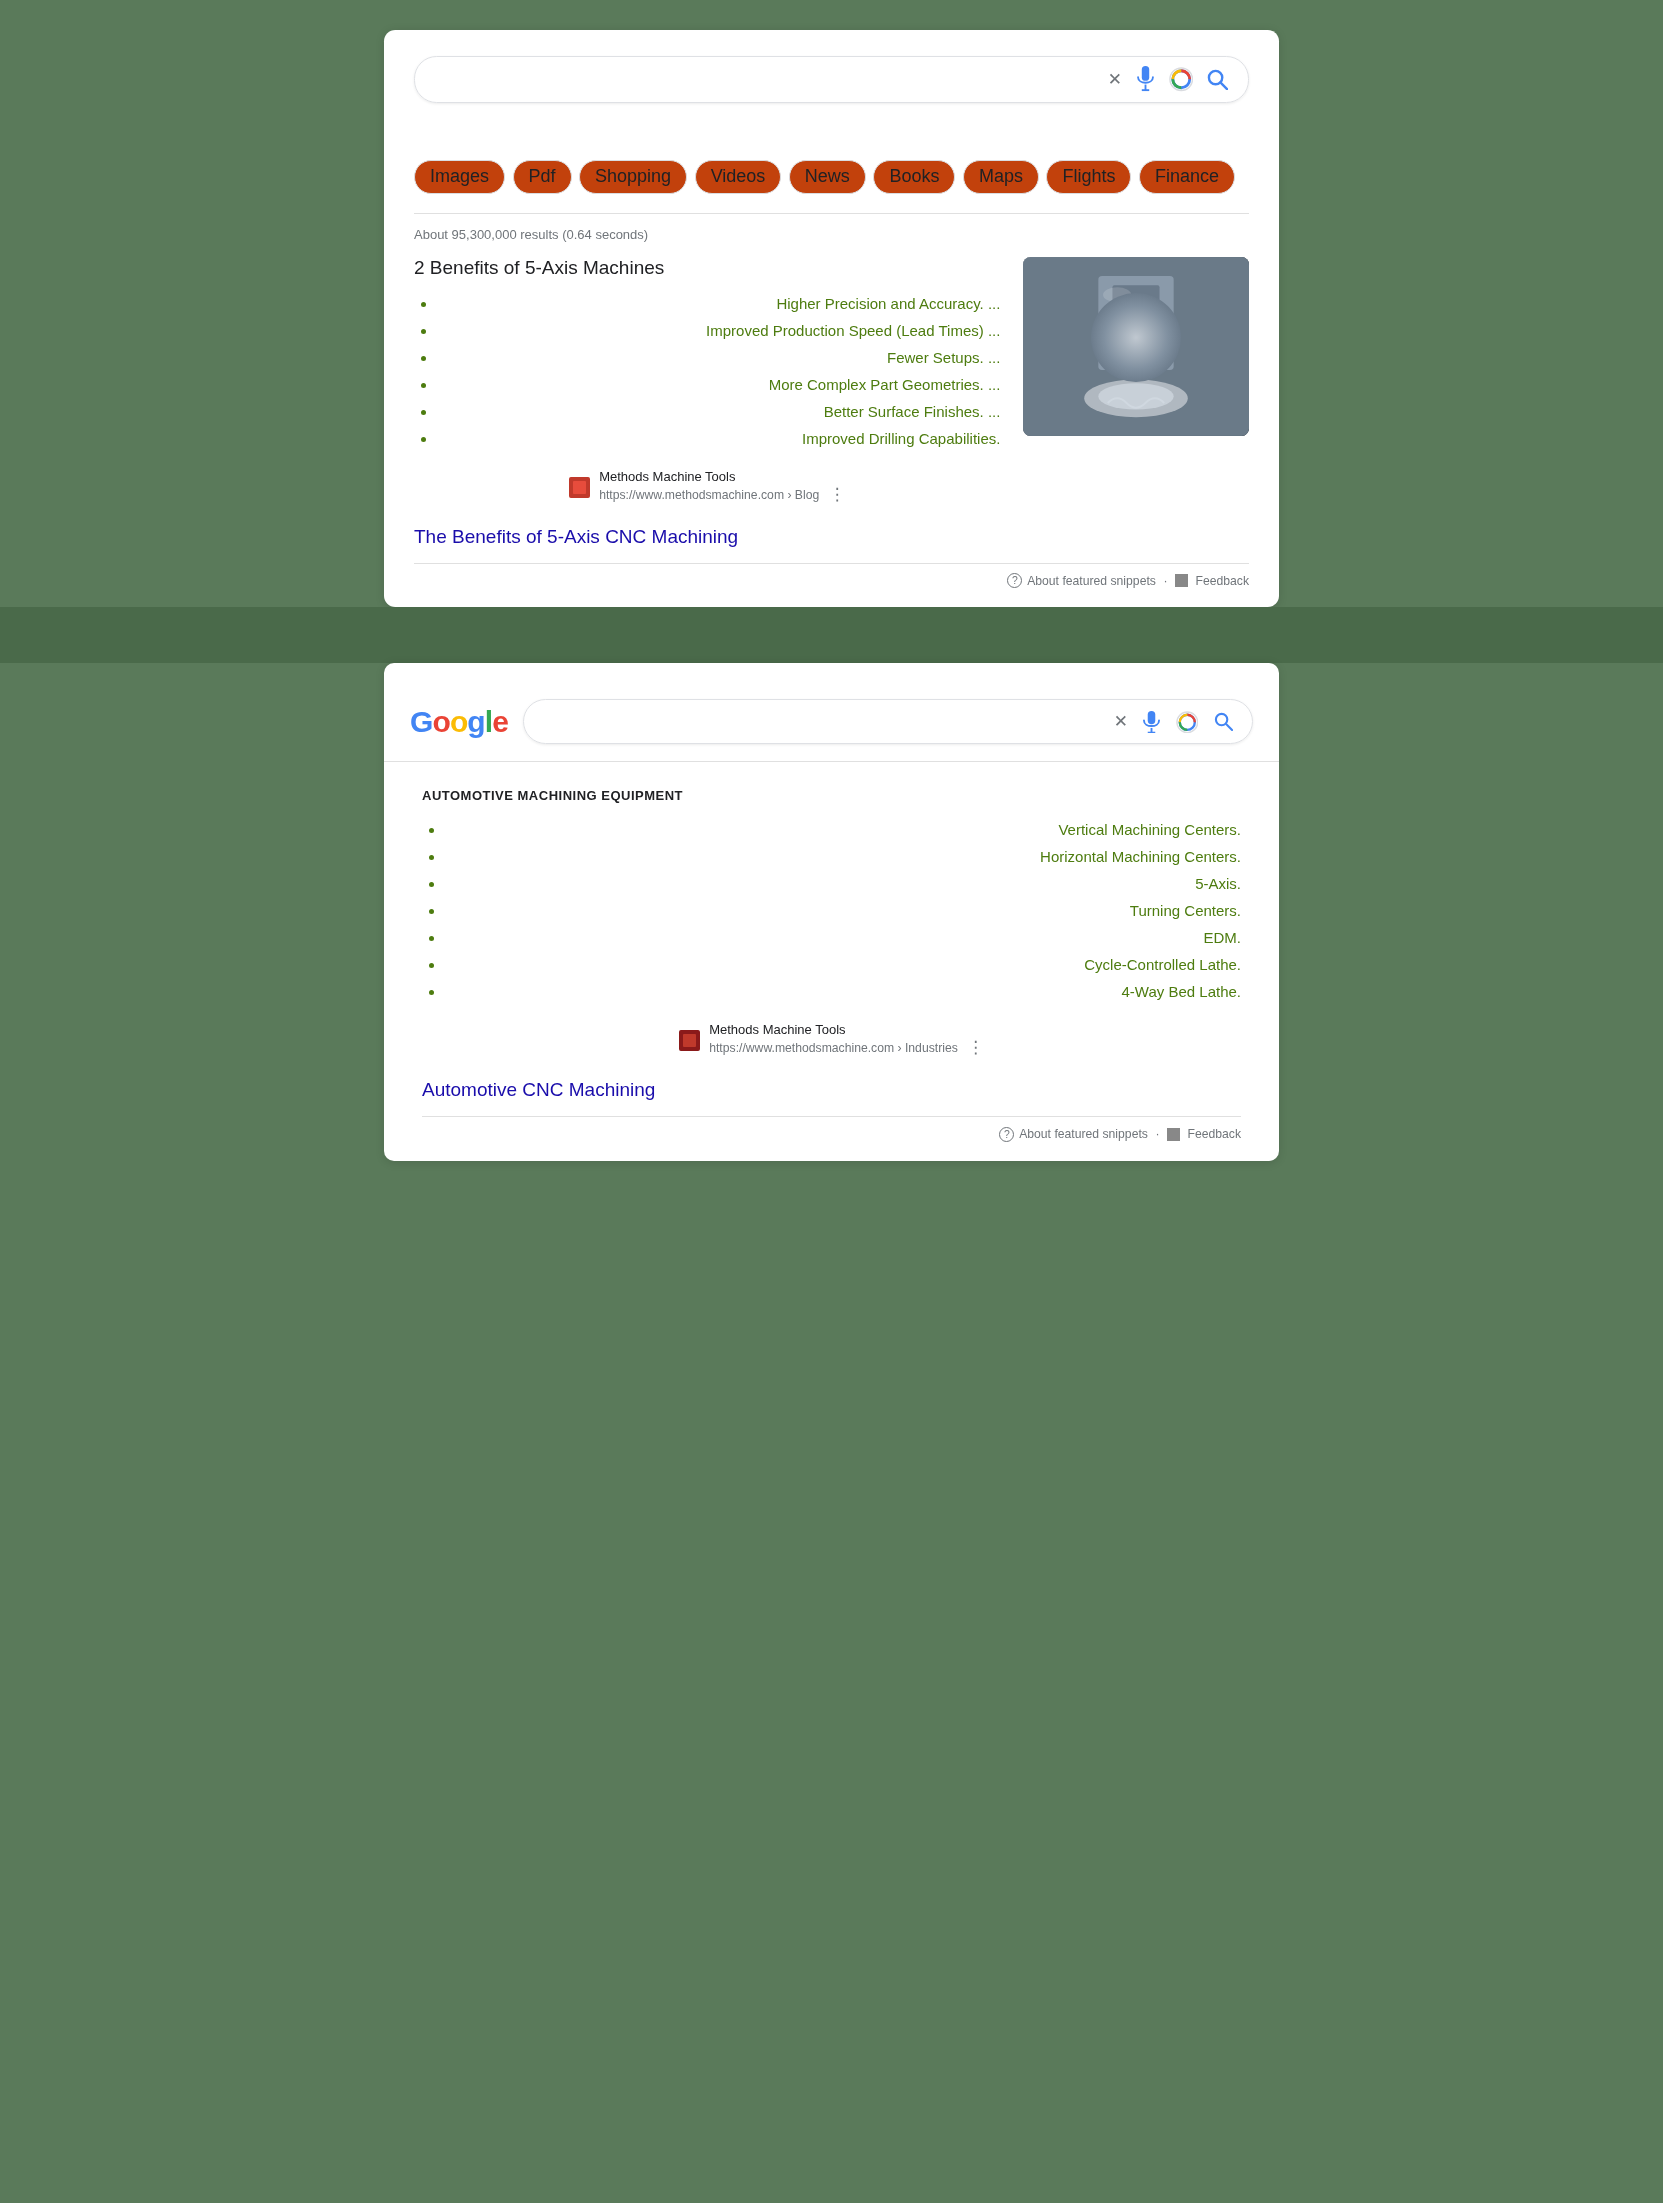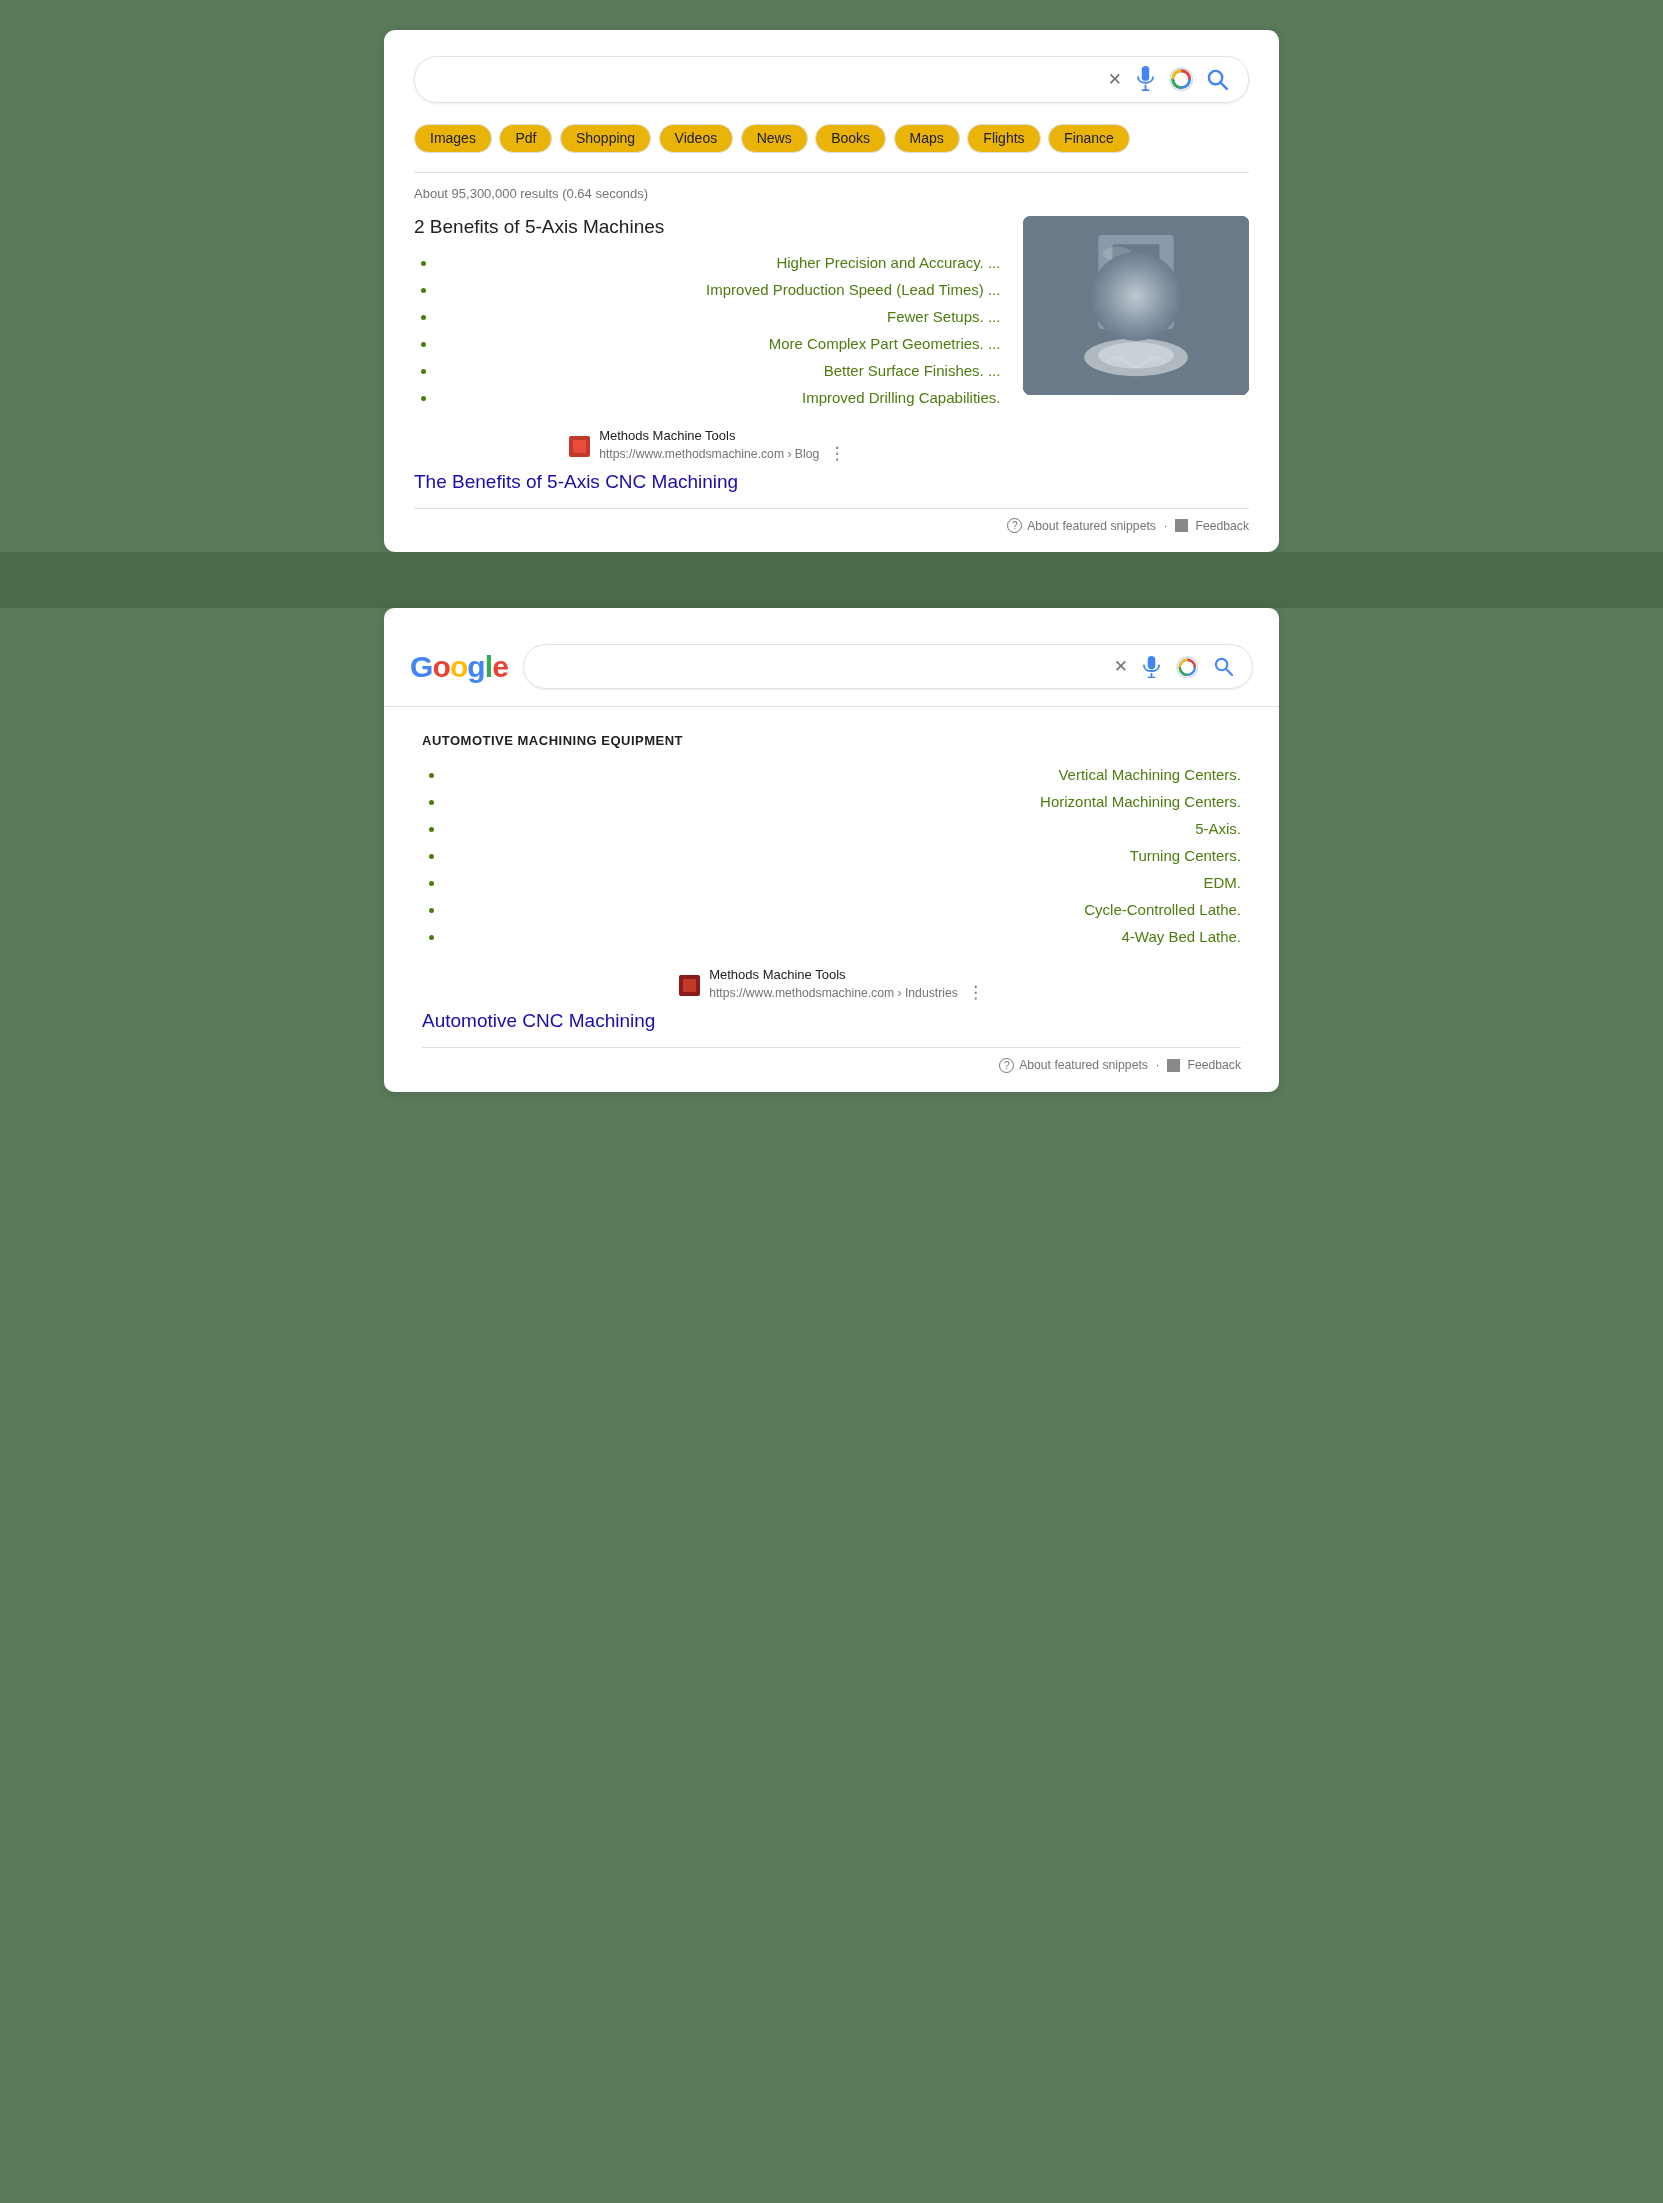--- a/index.html
+++ b/index.html
@@ -79,25 +79,26 @@
     .filter-tabs {
       display: flex;
       gap: 7.5px;
       flex-wrap: wrap;
       margin-bottom: 19px;
     }
     .filter-tab {
       border: 0.9px solid #dadce0;
       border-radius: 19px;
       padding: 5.6px 15px;
-      font-size: 14px;
+      font-size: 18px;
       color: #202124;
-      background: #eab308;
+      background: #c2410c;
       cursor: pointer;
       white-space: nowrap;
+      margin-top: 36px;
     }
 
     
     .divider {
       border: none;
       border-top: 0.9px solid #e0e0e0;
       margin-bottom: 13px;
     }
 
     
@@ -204,21 +205,21 @@
       cursor: pointer;
       margin-left: 3.8px;
     }
 
     .result-link {
       font-size: 19px;
       color: #1a0dab;
       text-decoration: none;
       cursor: pointer;
       display: inline-block;
-      margin-top: 3px;
+      margin-top: 17px;
     }
 
     
     .snippet-bottom {
       display: flex;
       align-items: center;
       justify-content: flex-end;
       gap: 7.5px;
       margin-top: 15px;
       padding-top: 9.4px;

